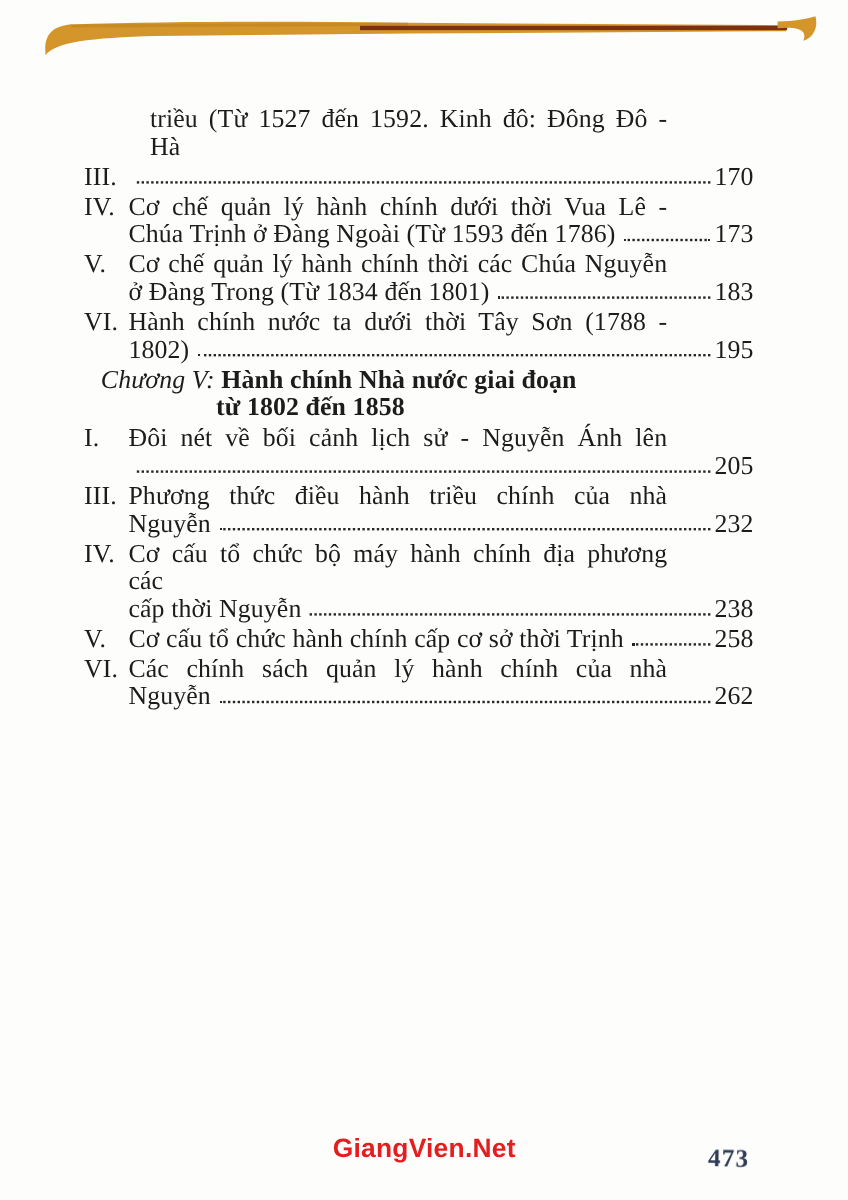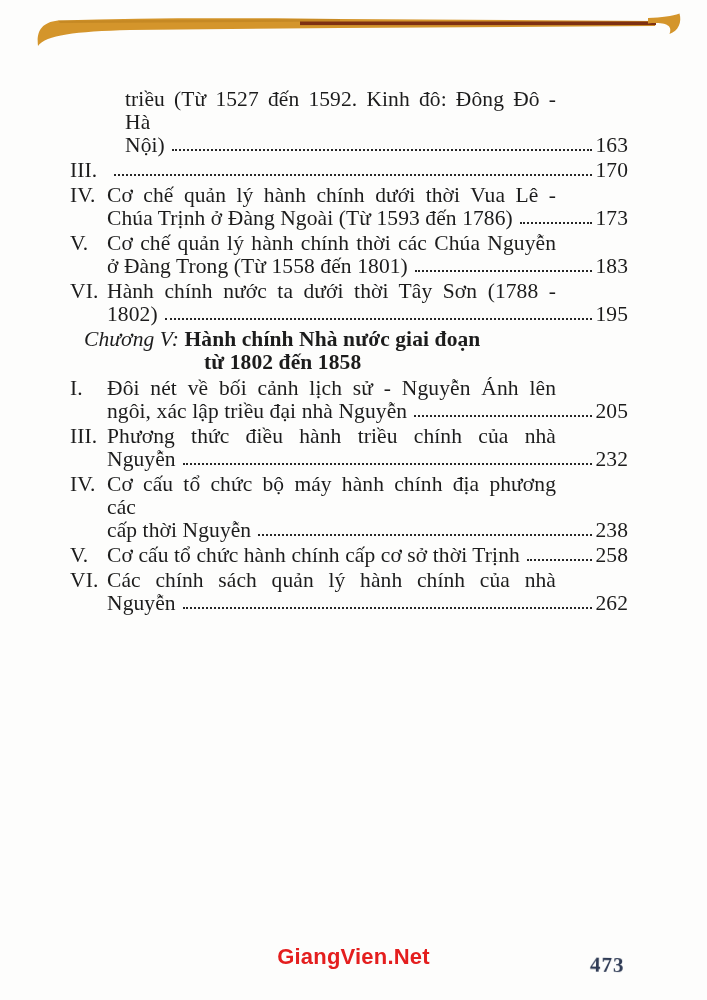--- a/index.html
+++ b/index.html
@@ -19,21 +19,21 @@
   .entry .body{flex:1;min-width:0;}
   .entry.cont{padding-left:55px;}
   .jline{text-align:justify;text-align-last:justify;padding-right:72px;word-spacing:1px;}
   .lastline{display:flex;align-items:flex-end;}
   .ltext{flex:none;white-space:nowrap;}
   .dots{flex:1;min-width:18px;margin:0 3px 6px 7px;border-bottom:2.4px dotted #262626;}
   .pgnum{flex:none;}
   .chapter{margin:1px 0 3px 0;padding-left:14px;}
   .chlabel{font-style:italic;}
   .chtitle{font-weight:bold;}
-  .chline2{font-weight:bold;margin-left:120px;}
+  .chline2{font-weight:bold;margin-left:96px;}
   .watermark{
     position:absolute;top:944px;left:0;width:707px;text-align:center;
     font-family:"Liberation Sans","DejaVu Sans",sans-serif;
     font-size:22px;font-weight:600;letter-spacing:0.2px;
   }
   .folio{
     position:absolute;top:953px;left:590px;width:46px;
     font-size:21px;font-weight:bold;letter-spacing:1px;
     filter:blur(0.4px);transform:rotate(1.2deg);
   }
@@ -46,25 +46,20 @@
   <path fill="#b97f1f" opacity="0.55" d="M 58 20.5 L 340 19 L 340 21.5 L 60 23 Z"></path>
   <rect x="300" y="21.5" width="356" height="3.6" fill="#7e3012"></rect>
   <path fill="#d4952b" d="M 648 18 C 662 17.5 672 16 679.5 13.5 C 682 22 678.5 31 669.5 34 C 672.5 26.5 668 21.5 648 23.5 Z"></path>
 </svg>
 
 <div class="toc">
 
   <div class="entry cont">
     <div class="body">
       <div class="jline">triều (Từ 1527 đến 1592. Kinh đô: Đông Đô - Hà</div>
-      <div class="lastline">
-        <span class="ltext">Nội)</span>
-        <span class="dots"></span>
-        <span class="pgnum">163</span>
-      </div>
     </div>
   </div>
 
   <div class="entry">
     <span class="num">III.</span>
     <div class="body">
       <div class="lastline">
         <span class="dots"></span>
         <span class="pgnum">170</span>
       </div>
@@ -81,21 +76,21 @@
         <span class="pgnum">173</span>
       </div>
     </div>
   </div>
 
   <div class="entry">
     <span class="num">V.</span>
     <div class="body">
       <div class="jline">Cơ chế quản lý hành chính thời các Chúa Nguyễn</div>
       <div class="lastline">
-        <span class="ltext">ở Đàng Trong (Từ 1558 đến 1801)</span>
+        <span class="ltext">ở Đàng Trong (Từ 1834 đến 1801)</span>
         <span class="dots"></span>
         <span class="pgnum">183</span>
       </div>
     </div>
   </div>
 
   <div class="entry">
     <span class="num">VI.</span>
     <div class="body">
       <div class="jline">Hành chính nước ta dưới thời Tây Sơn (1788 -</div>
@@ -110,21 +105,20 @@
   <div class="chapter">
     <div><span class="chlabel">Chương V:</span> <span class="chtitle">Hành chính Nhà nước giai đoạn</span></div>
     <div class="chline2">từ 1802 đến 1858</div>
   </div>
 
   <div class="entry">
     <span class="num">I.</span>
     <div class="body">
       <div class="jline">Đôi nét về bối cảnh lịch sử - Nguyễn Ánh lên</div>
       <div class="lastline">
-        <span class="ltext">ngôi, xác lập triều đại nhà Nguyễn</span>
         <span class="dots"></span>
         <span class="pgnum">205</span>
       </div>
     </div>
   </div>
 
 
   <div class="entry">
     <span class="num">III.</span>
     <div class="body">

